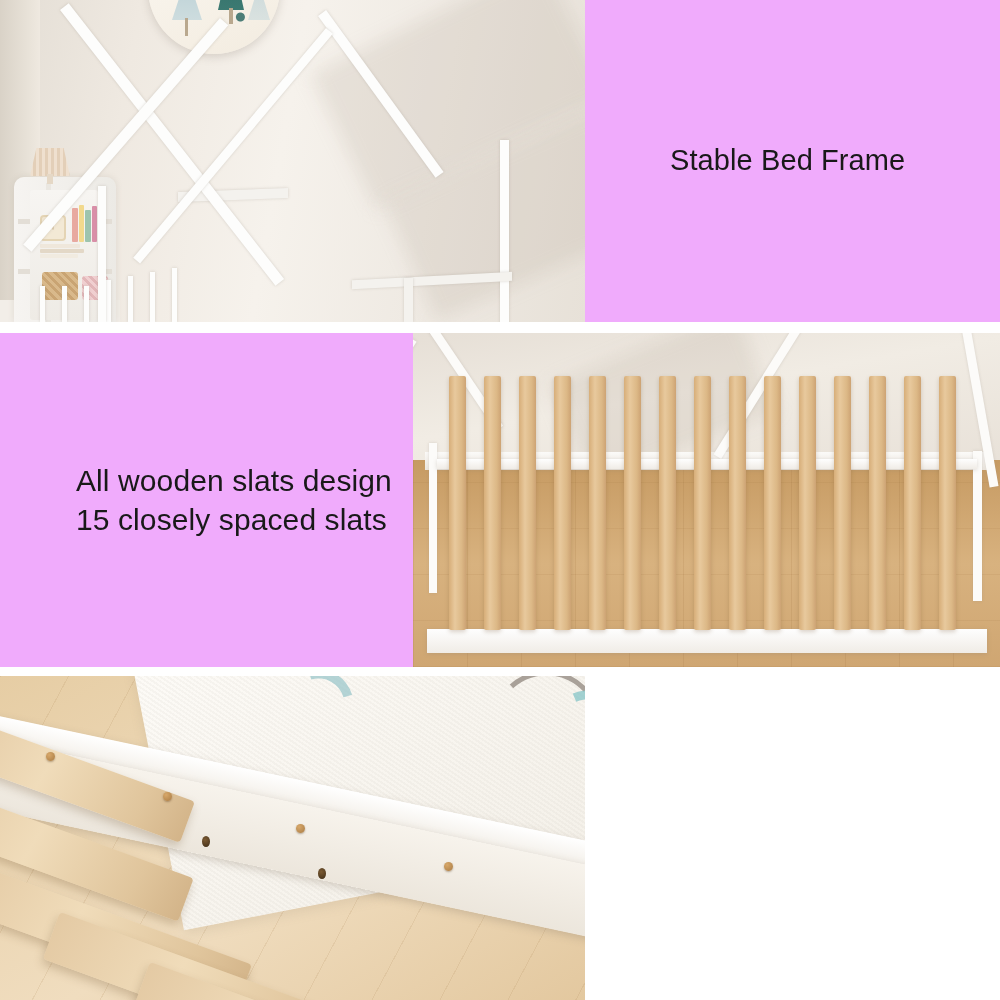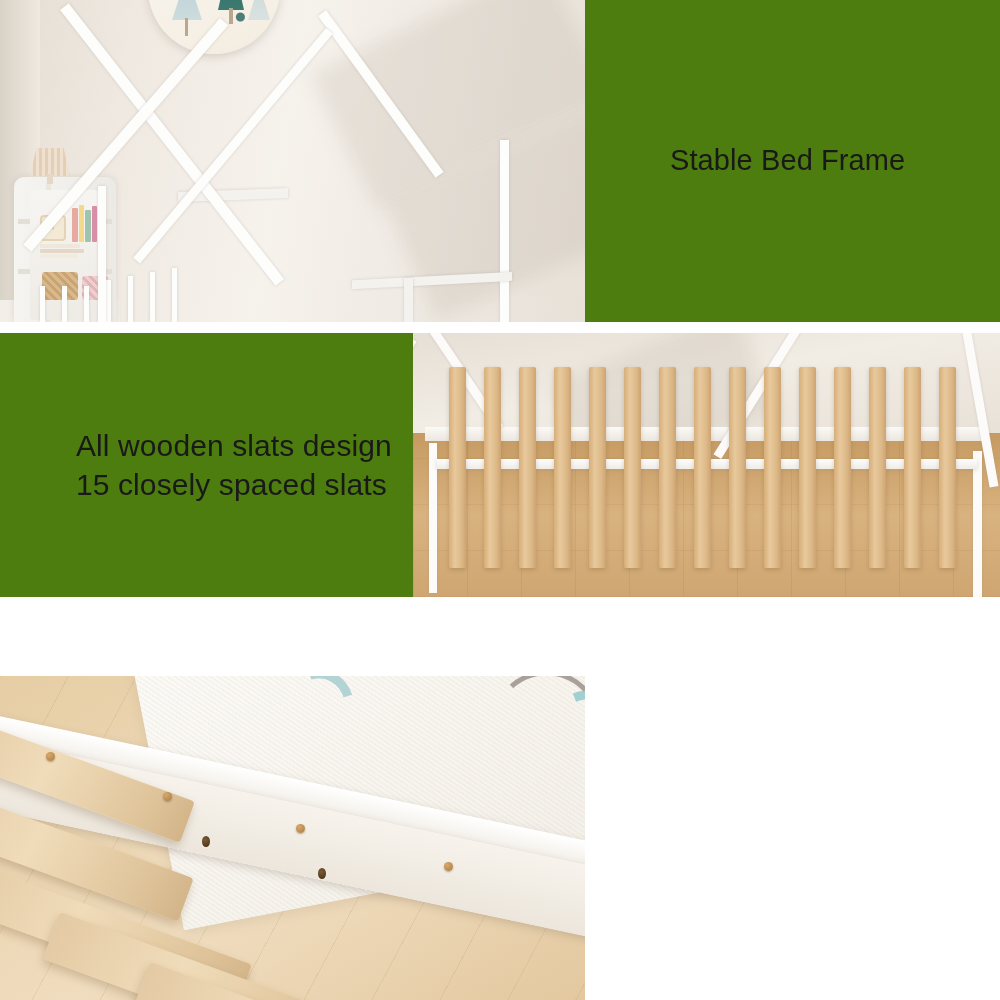--- a/index.html
+++ b/index.html
@@ -6,26 +6,26 @@
   html,body { width:1000px; height:1000px; }
   body {
     font-family:"Liberation Sans", sans-serif;
     background:#ffffff;
     overflow:hidden;
   }
   .sheet { position:relative; width:1000px; height:1000px; background:#ffffff; }
 
   .row { position:absolute; left:0; width:1000px; display:flex; }
   .row-1 { top:0;    height:322px; }
-  .row-2 { top:333px; height:264px; }
+  .row-2 { top:333px; height:334px; }
   .row-3 { top:676px; height:324px; }
 
   .panel { position:relative; height:100%; overflow:hidden; }
   .text-panel {
-    background:#4d7c0f;
+    background:#f0abfc;
     display:flex; align-items:center;
   }
   .img-panel { background:#e9e3db; }
 
   .caption {
     color:#191919;
     font-size:30px;
     font-weight:400;
     line-height:1.30;
     letter-spacing:0.1px;

